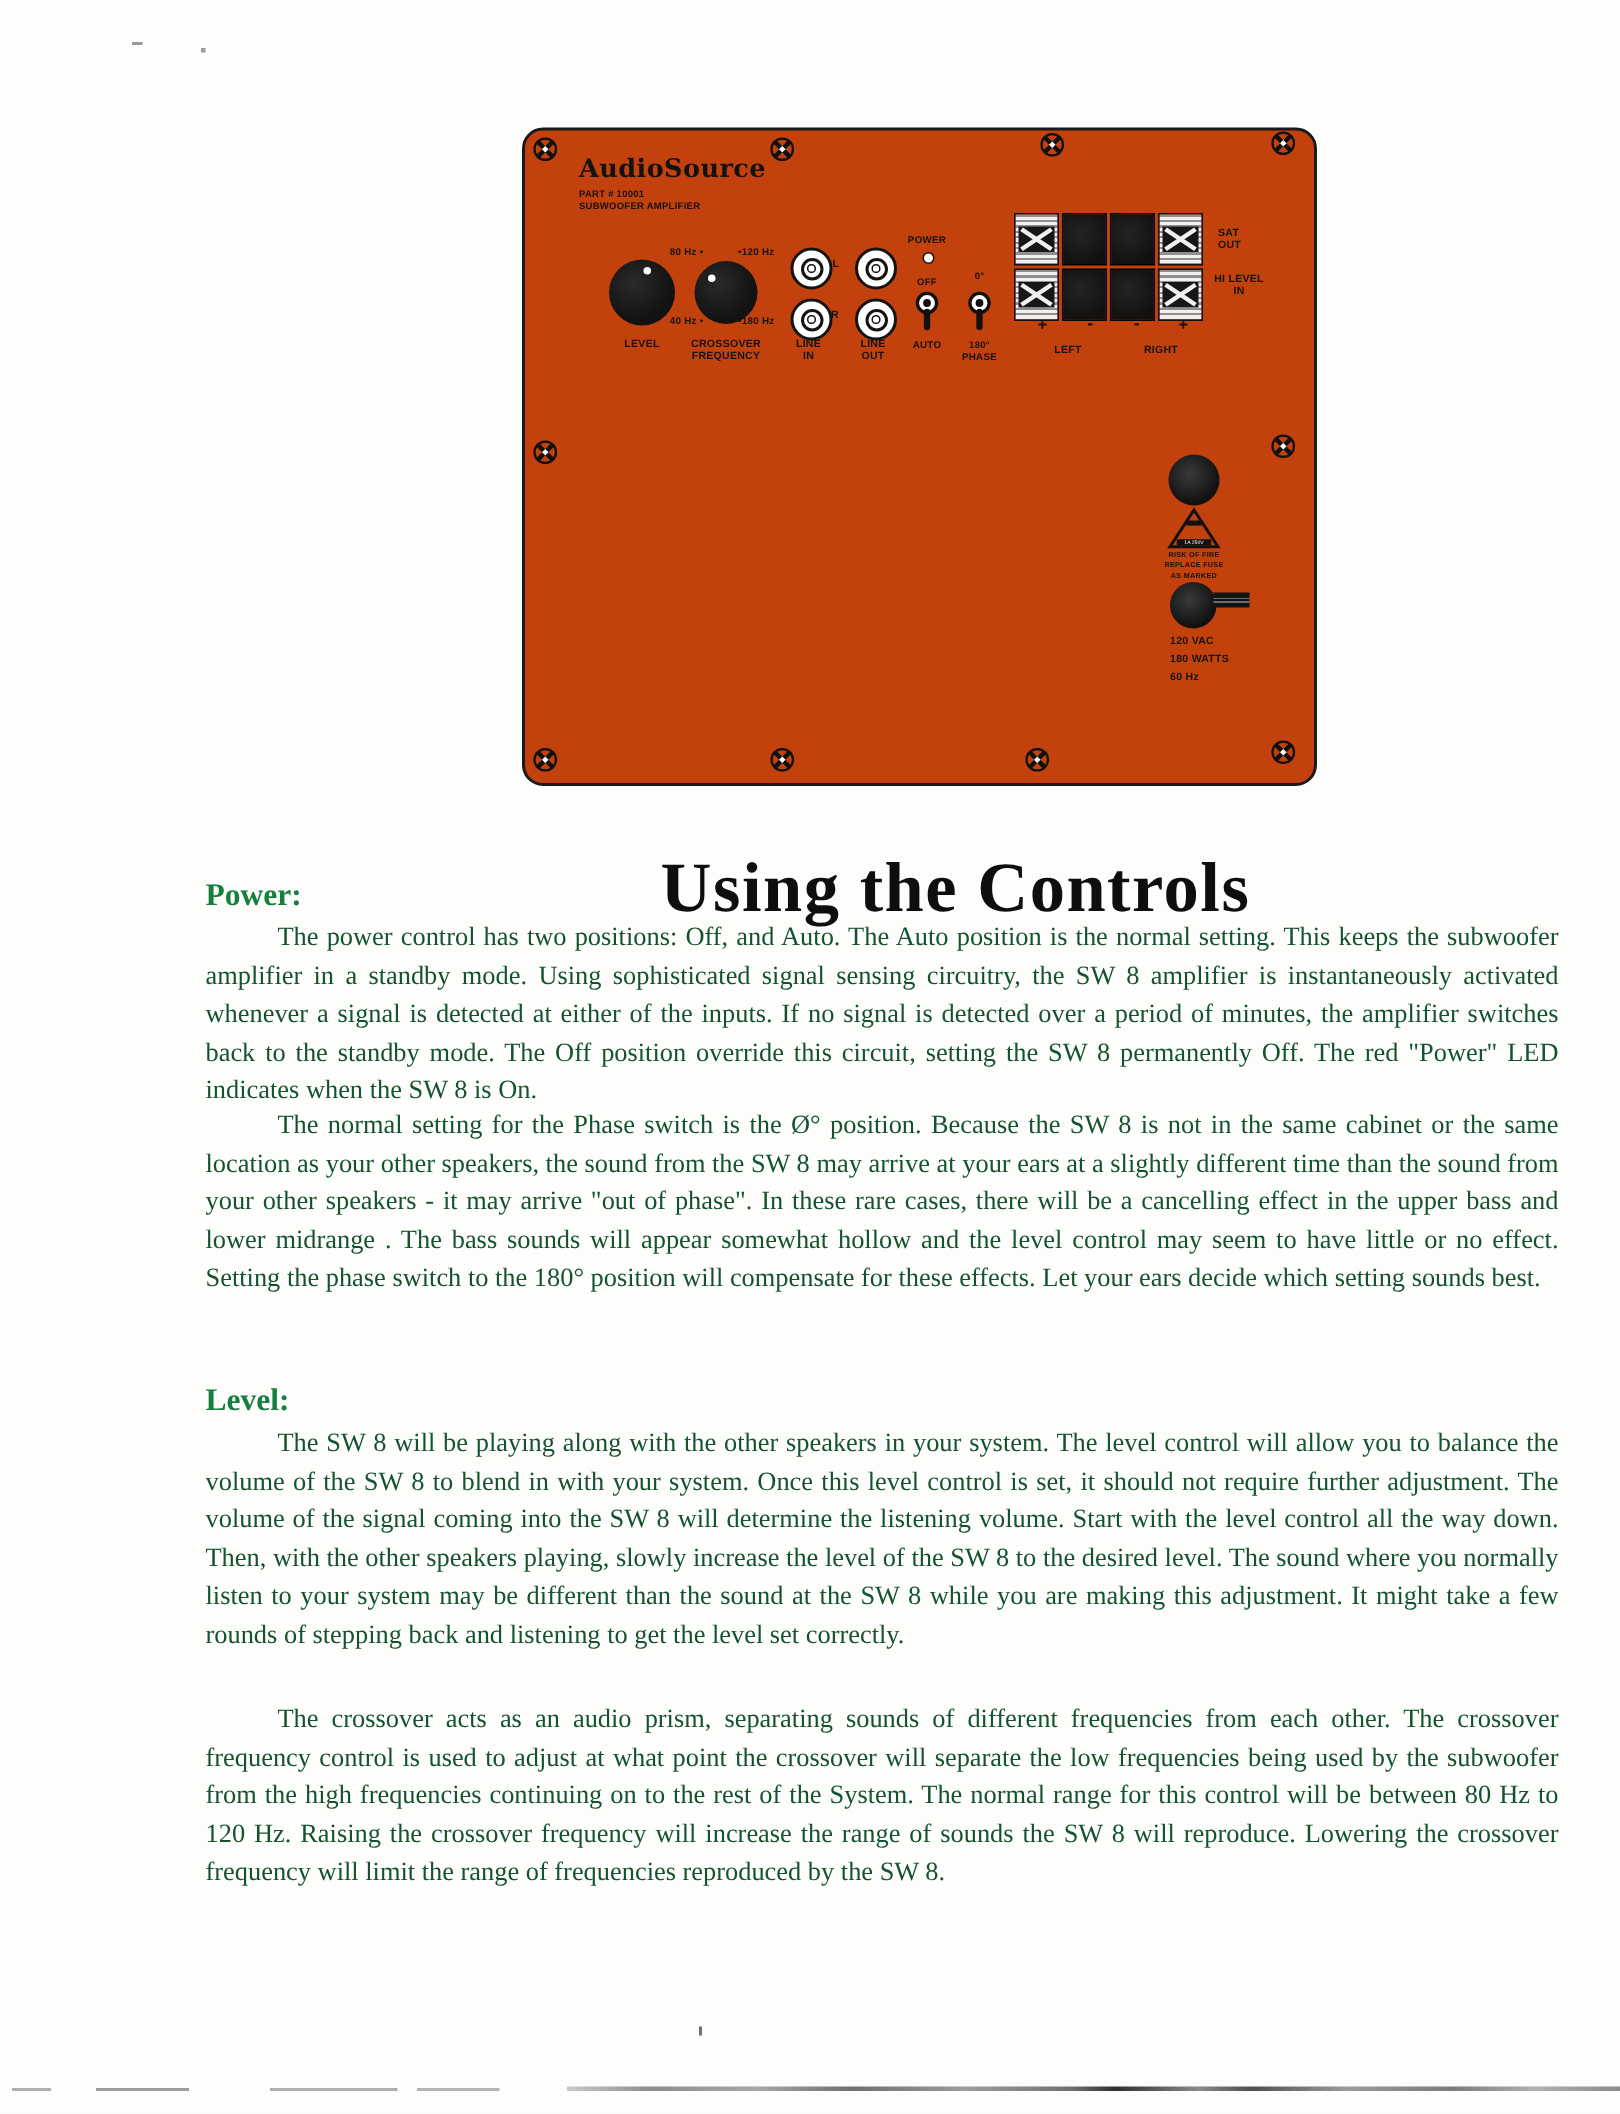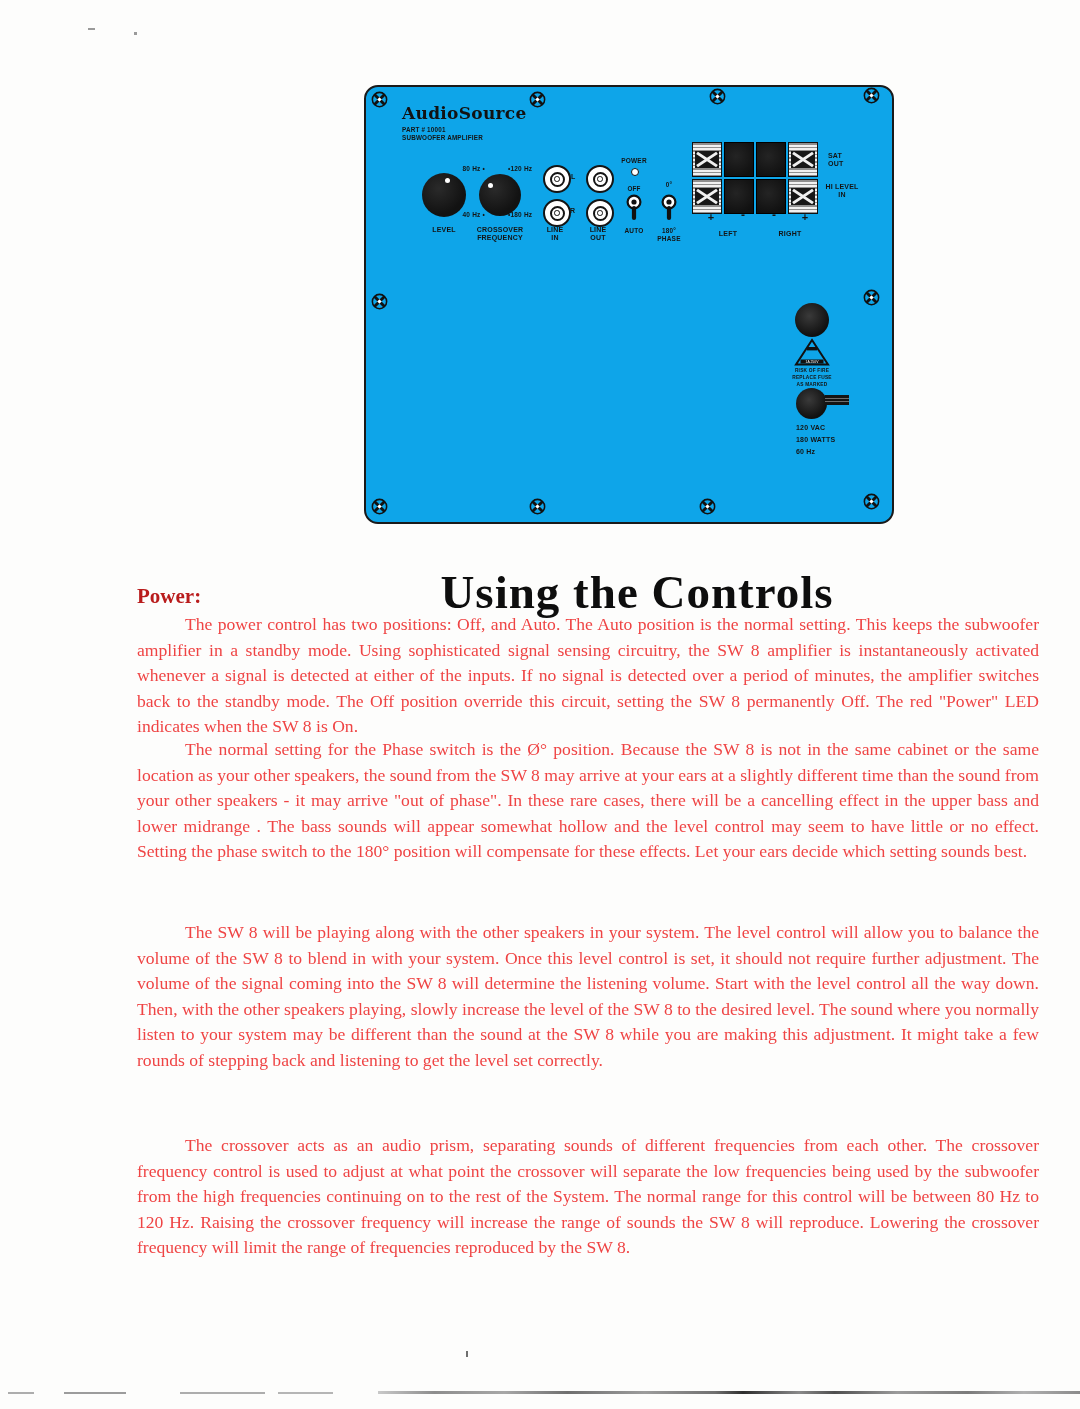--- a/index.html
+++ b/index.html
@@ -1,22 +1,22 @@
 <!DOCTYPE html>
 <html><head>
 <meta charset="utf-8">
 <style>
   html,body{margin:0;padding:0;}
   body{background:#e8e8e8;}
   #page{position:relative;width:1080px;height:1409px;background:#fdfdfc;overflow:hidden;
         font-family:"Liberation Serif",serif;color:#121212;}
 
   
-  #panel{position:absolute;left:364px;top:85px;width:526px;height:435px;
-         border:2px solid #1a1a1a;border-radius:14px;background:#0ea5e9;}
+  #panel{position:absolute;left:348px;top:85px;width:526px;height:435px;
+         border:2px solid #1a1a1a;border-radius:14px;background:#c2410c;}
   .abs{position:absolute;}
   .pl{position:absolute;font-family:"Liberation Sans",sans-serif;font-weight:700;color:#141414;
       line-height:1.15;letter-spacing:.2px;white-space:pre;}
   .ctr{text-align:center;white-space:normal;}
   .screw{position:absolute;width:17px;height:17px;}
   .knob{position:absolute;border-radius:50%;background:radial-gradient(circle at 38% 35%,#2a2a2a 0%,#121212 65%);}
   .knob .dot{position:absolute;width:5px;height:5px;border-radius:50%;background:#fff;}
   .jack{position:absolute;width:24px;height:24px;border:2px solid #141414;border-radius:50%;
         display:flex;align-items:center;justify-content:center;background:#fff;}
   .jack .mid{width:11px;height:11px;border:2px solid #141414;border-radius:50%;
@@ -34,22 +34,22 @@
   .fuse-circle{position:absolute;border-radius:50%;
           background:radial-gradient(circle at 42% 38%,#3a3a3a 0%,#101010 70%);}
   .cord-tail{position:absolute;background:#141414;}
   .cord-tail:after{content:"";position:absolute;inset:2px 0;
           background:repeating-linear-gradient(180deg,transparent 0 1.5px,#6d6d6d 1.5px 2.5px);}
 
   
   #doc-title{position:absolute;left:97px;width:1080px;top:534px;text-align:center;
              font-size:47px;letter-spacing:1px;color:#0e0e0e;}
   .section{position:absolute;left:137px;width:902px;}
-  .section h2{margin:0 0 3px 0;font-size:21px;line-height:26px;font-weight:700;color:#b91c1c;}
-  .section p{margin:0;font-size:17.6px;line-height:25.5px;text-align:justify;text-indent:48px;color:#ef4444;}
+  .section h2{margin:0 0 3px 0;font-size:21px;line-height:26px;font-weight:700;color:#15803d;}
+  .section p{margin:0;font-size:17.6px;line-height:25.5px;text-align:justify;text-indent:48px;color:#14532d;}
 
   .speck{position:absolute;background:#9a9a9a;}
   #scanline{position:absolute;left:378px;top:1391px;width:702px;height:2.6px;
      background:linear-gradient(90deg,#c9c9c9 0%,#8d8d8d 8%,#a7a7a7 18%,#6f6f6f 27%,#9c9c9c 38%,
         #707070 48%,#2e2e2e 52%,#8a8a8a 60%,#4f4f4f 65%,#9b9b9b 74%,#7b7b7b 84%,#b0b0b0 92%,#8b8b8b 100%);}
   .scanseg{position:absolute;top:1392px;height:2px;background:#adadad;}
 </style>
 </head>
 <body>
 
@@ -234,20 +234,21 @@
   <div class="section" style="top:583px">
     <h2>Power:</h2>
     <p>The power control has two positions: Off, and Auto.  The Auto position is the normal setting.  This keeps the subwoofer amplifier in a standby mode.  Using sophisticated signal sensing circuitry, the SW 8 amplifier is instantaneously activated whenever a signal is detected at either of the inputs.  If no signal is detected over a period of minutes, the amplifier switches back to the standby mode. The Off position override this circuit, setting the SW 8 permanently Off. The red "Power" LED indicates when the SW 8 is On.</p>
   </div>
 
   <div class="section" style="top:737px">
     <p>The normal setting for the Phase switch is the Ø° position.  Because the SW 8 is not in the same cabinet or the same location as your other speakers, the sound from the SW 8 may arrive at your ears at a slightly different time than the sound from your other speakers -  it may arrive "out of phase".  In these rare cases, there will be a cancelling effect in the upper bass and lower midrange . The bass sounds will appear somewhat hollow and the level control may seem to have little or no effect.  Setting the phase switch to the 180° position will compensate for these effects. Let your ears decide which setting sounds best.</p>
   </div>
 
   <div class="section" style="top:920px">
+    <h2>Level:</h2>
     <p>The SW 8 will be playing along with the other speakers in your system.  The level control will allow you to balance the volume of the SW 8 to blend in with your system. Once this level control is set, it should not require further adjustment.  The volume of the signal coming into the SW 8 will determine the listening volume. Start with the level control all the way down.  Then, with the other speakers playing, slowly increase the level of the SW 8 to the desired level. The sound where you normally listen to your system may be different than the sound at the SW 8 while you are making this adjustment.  It might take a few rounds of stepping back and listening to get the level set correctly.</p>
   </div>
 
   <div class="section" style="top:1133px">
     <p>The crossover acts as an audio prism, separating sounds of different frequencies from each other. The crossover frequency control is used to adjust at what point the crossover will separate the low frequencies being used by the subwoofer from the high frequencies continuing on to the rest of the System.  The normal range for this control will be between 80 Hz to 120 Hz.  Raising the crossover frequency will increase the range of sounds the SW 8 will reproduce.  Lowering the crossover frequency will limit the range of frequencies reproduced by the SW 8.</p>
   </div>
 
   <div id="scanline"></div>
   <div class="scanseg" style="left:8px;width:26px"></div>
   <div class="scanseg" style="left:64px;width:62px;background:#9c9c9c"></div>

